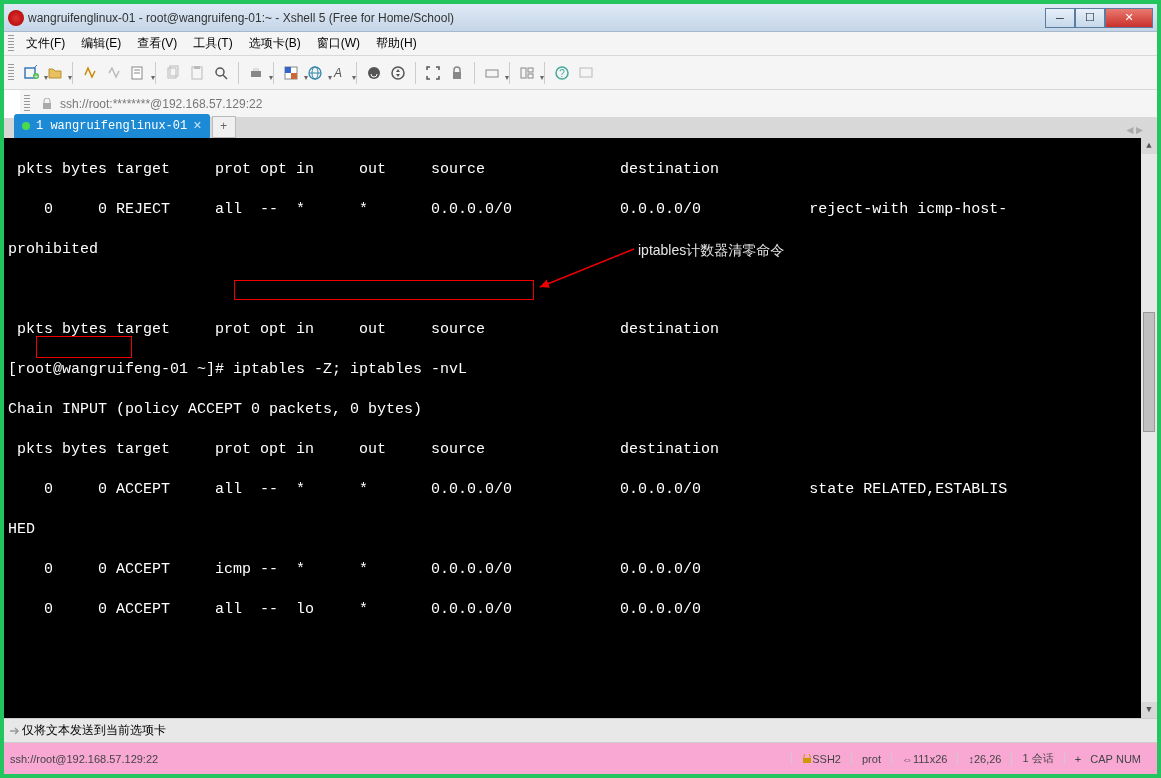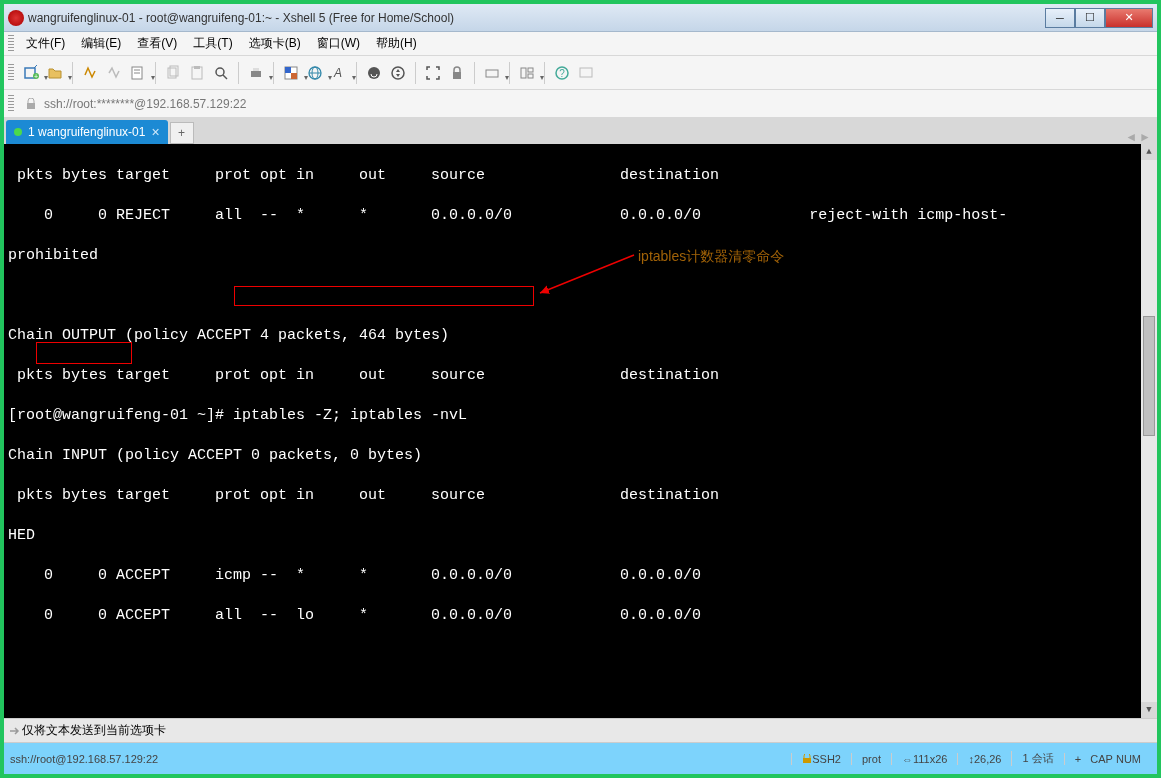--- a/index.html
+++ b/index.html
@@ -59,37 +59,39 @@
 .tbbtn { width: 22px; height: 22px; display: flex; align-items: center; justify-content: center; color: #555; position: relative; }
 .tbbtn.dd::after { content: "▾"; font-size: 8px; position: absolute; right: -6px; bottom: 2px; color: #666; }
 .tbsep { width: 1px; height: 22px; background: #ccc; margin: 0 4px; }
 .addrbar {
   height: 28px;
   background: #f5f5f5;
   display: flex; align-items: center;
   padding: 0 4px;
   border-bottom: 1px solid #d8d8d8;
   gap: 6px;
+  margin-left: 16px;
 }
 .addrbar .lock { width: 14px; height: 14px; display: flex; align-items: center; justify-content: center; color: #888; }
 .addrbar .addr { color: #777; }
 .tipbar {
   height: 28px;
   background: #f5f5f5;
   display: flex; align-items: center;
   padding: 0 8px;
   border-bottom: 1px solid #d8d8d8;
   color: #888;
   gap: 6px;
 }
 .tabbar {
-  height: 26px;
+  height: 20px;
   background: #d8d8d8;
   display: flex; align-items: flex-end;
-  padding: 0 2px;
+  padding: 0 10px;
+  font-family: Liberation Mono, monospace;
 }
 .tab {
   height: 24px;
   background: #1c8ad4;
   color: #fff;
   padding: 0 8px;
   display: flex; align-items: center; gap: 6px;
   border-radius: 3px 3px 0 0;
   font-size: 12px;
 }
@@ -121,37 +123,37 @@
   background: #e8e8e8;
 }
 .terminal .scrollbar .thumb { position: absolute; left: 2px; right: 2px; top: 30%; height: 120px; background: #c0c0c0; border: 1px solid #999; }
 .terminal .scrollbar .arrow { position: absolute; left: 0; right: 0; height: 16px; background: #d8d8d8; display: flex; align-items: center; justify-content: center; font-size: 9px; color: #555; }
 .terminal .scrollbar .arrow.up { top: 0; }
 .terminal .scrollbar .arrow.down { bottom: 0; }
 .annotation-arrow {
   position: absolute;
   pointer-events: none;
 }
-.annotation-text { position: absolute; color: #a16207; font-family: "SimSun", sans-serif; font-size: 14px; }
+.annotation-text { position: absolute; color: #e5e5e5; font-family: "SimSun", sans-serif; font-size: 14px; }
 .red-box {
   position: absolute;
   border: 1px solid #e00;
   pointer-events: none;
 }
 .searchbar {
   height: 24px;
   background: #e8e8e8;
   border-top: 1px solid #ccc;
   display: flex; align-items: center;
   padding: 0 4px;
   color: #000000;
 }
 .statusbar {
   height: 32px;
-  background: #7dd3fc;
+  background: #f9a8d4;
   border-top: 1px solid #ccc;
   display: flex; align-items: center;
   padding: 14px 6px;
   color: #444;
   font-size: 11px;
 }
 .statusbar .left { flex: 1; }
 .statusbar .cell { padding: 0 10px; border-left: 1px solid #ccc; display: flex; align-items: center; gap: 0; }
 svg { display: block; }
 </style>
@@ -337,25 +339,25 @@
       <span>◄</span>
       <span>►</span>
     </div>
   </div>
 
   <div class="terminal">
 <div> pkts bytes target     prot opt in     out     source               destination</div>
 <div>    0     0 REJECT     all  --  *      *       0.0.0.0/0            0.0.0.0/0            reject-with icmp-host-</div>
 <div>prohibited</div>
 <div class="blank"></div>
-<div>Chain OUTPUT (policy ACCEPT 4 packets, 464 bytes)</div>
 <div> pkts bytes target     prot opt in     out     source               destination</div>
 <div>[root@wangruifeng-01 ~]# iptables -Z; iptables -nvL</div>
 <div>Chain INPUT (policy ACCEPT 0 packets, 0 bytes)</div>
 <div> pkts bytes target     prot opt in     out     source               destination</div>
+<div>    0     0 ACCEPT     all  --  *      *       0.0.0.0/0            0.0.0.0/0            state RELATED,ESTABLIS</div>
 <div>HED</div>
 <div>    0     0 ACCEPT     icmp --  *      *       0.0.0.0/0            0.0.0.0/0</div>
 <div>    0     0 ACCEPT     all  --  lo     *       0.0.0.0/0            0.0.0.0/0</div>
 
 
 
 
 
 
 

